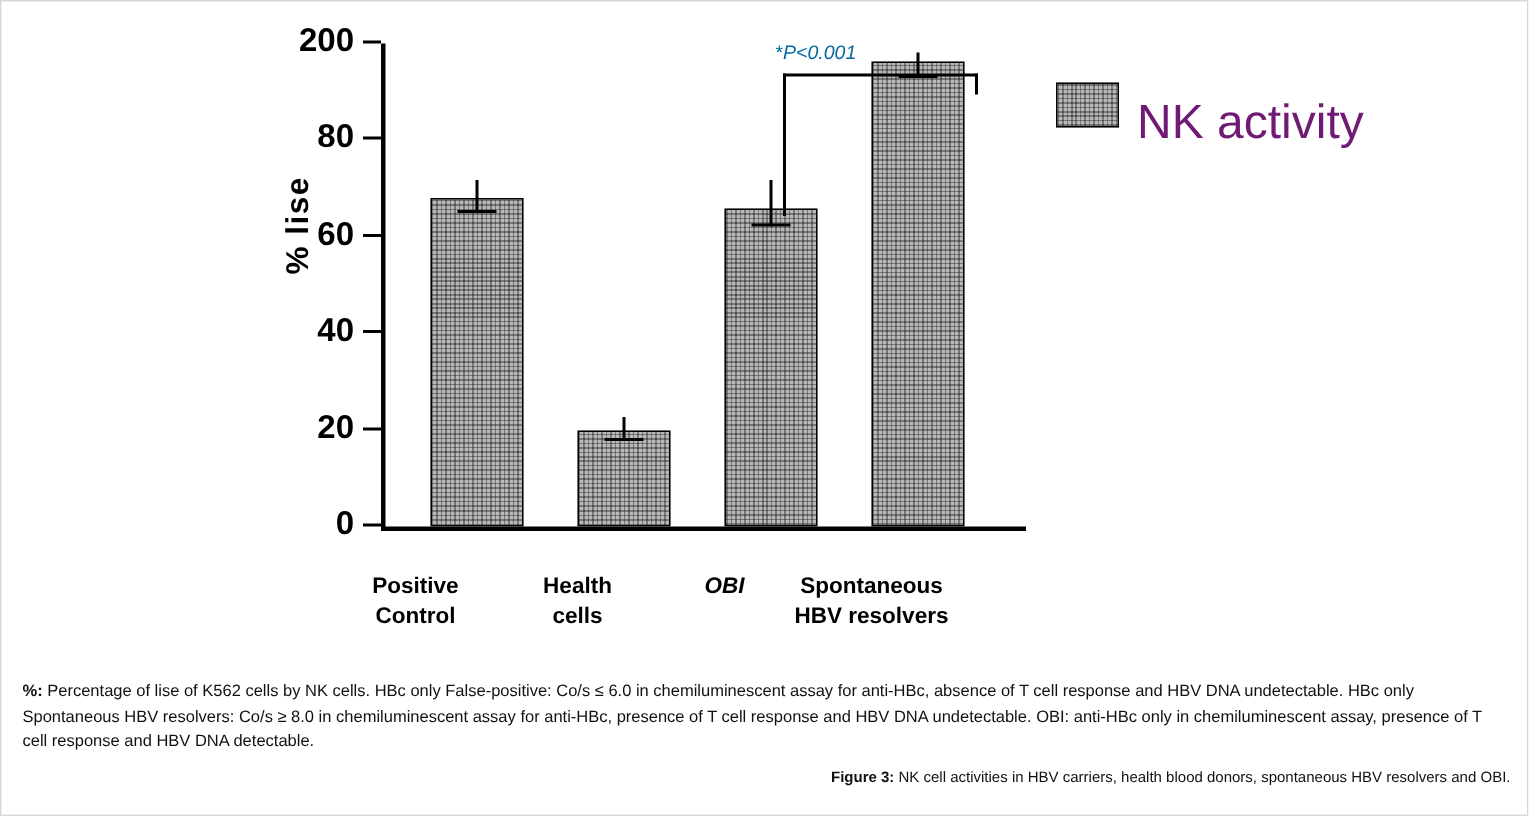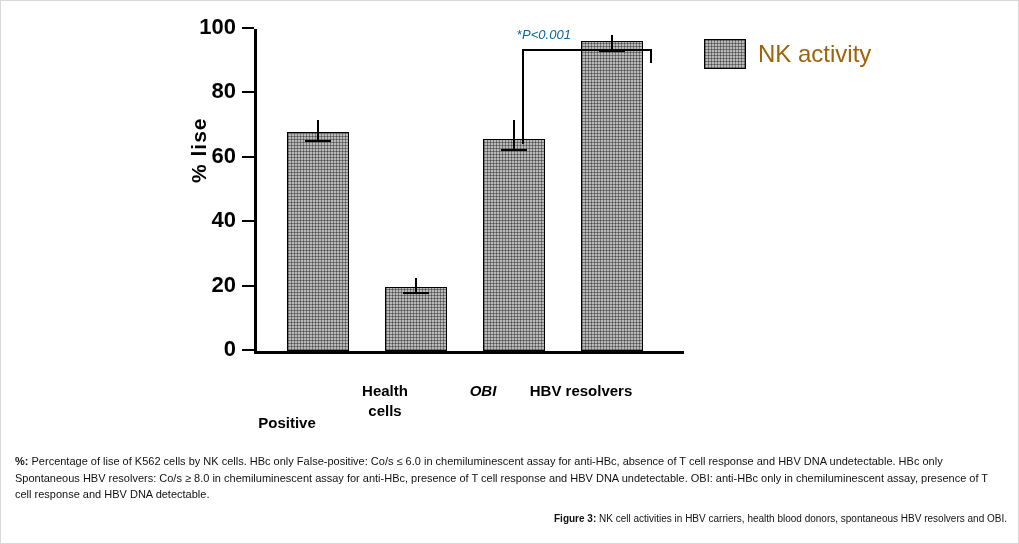--- a/index.html
+++ b/index.html
@@ -170,22 +170,23 @@
     width: 42px;
     height: 30px;
     border: 1.5px solid #000;
     box-sizing: border-box;
     background-color: #b9b9b9;
     background-image:
       repeating-linear-gradient(0deg, rgba(0,0,0,0.35) 0px, rgba(0,0,0,0.35) 1px, rgba(0,0,0,0) 1px, rgba(0,0,0,0) 3px),
       repeating-linear-gradient(90deg, rgba(0,0,0,0.35) 0px, rgba(0,0,0,0.35) 1px, rgba(0,0,0,0) 1px, rgba(0,0,0,0) 3px);
   }
   #legend-label {
-    font-size: 24px;
-    color: #a16207;
+    font-size: 32px;
+    color: #701a75;
+    margin-top: 24px;
   }
 
   
   #caption {
     position: absolute;
     left: 14px;
     top: 452px;
     width: 992px;
     font-size: 11px;
     line-height: 16.5px;
@@ -225,21 +226,21 @@
       <div class="ytick" style="bottom:131.8px;">
         <span class="ytick-label">40</span>
       </div>
       <div class="ytick" style="bottom:196.2px;">
         <span class="ytick-label">60</span>
       </div>
       <div class="ytick" style="bottom:260.6px;">
         <span class="ytick-label">80</span>
       </div>
       <div class="ytick" style="bottom:325px;">
-        <span class="ytick-label">100</span>
+        <span class="ytick-label">200</span>
       </div>
 
       <div class="bar" style="left:33px; height:219px;"></div>
       <div class="errbar" style="left:63px; bottom:212px; height:22px;"></div>
       <div class="errcap" style="left:51px; bottom:212px;"></div>
 
       <div class="bar" style="left:131px; height:64px;"></div>
       <div class="errbar" style="left:161px; bottom:60px; height:16px;"></div>
       <div class="errcap" style="left:149px; bottom:60px;"></div>
 
@@ -252,31 +253,33 @@
       <div class="errcap" style="left:345px; bottom:302px;"></div>
     </div>
 
     <div id="sig-bracket">
       <div class="top"></div>
       <div class="left"></div>
       <div class="right"></div>
     </div>
     <div id="sig-label"><span>*</span><i>P&lt;0.001</i></div>
 
-    <div class="xtick-label" style="left:226px; top:380px;margin-top:32px;">
+    <div class="xtick-label" style="left:216px; top:380px;">
       <div>Positive</div>
+      <div>Control</div>
     </div>
     <div class="xtick-label" style="left:324px; top:380px;">
       <div>Health</div>
       <div>cells</div>
     </div>
     <div class="xtick-label" style="left:422px; top:380px;font-style:italic;">
       <div>OBI</div>
     </div>
     <div class="xtick-label" style="left:520px; top:380px;">
+      <div>Spontaneous</div>
       <div>HBV resolvers</div>
     </div>
 
     <div id="legend">
       <div id="legend-swatch"></div>
       <div id="legend-label">NK activity</div>
     </div>
 
   </div>
 

